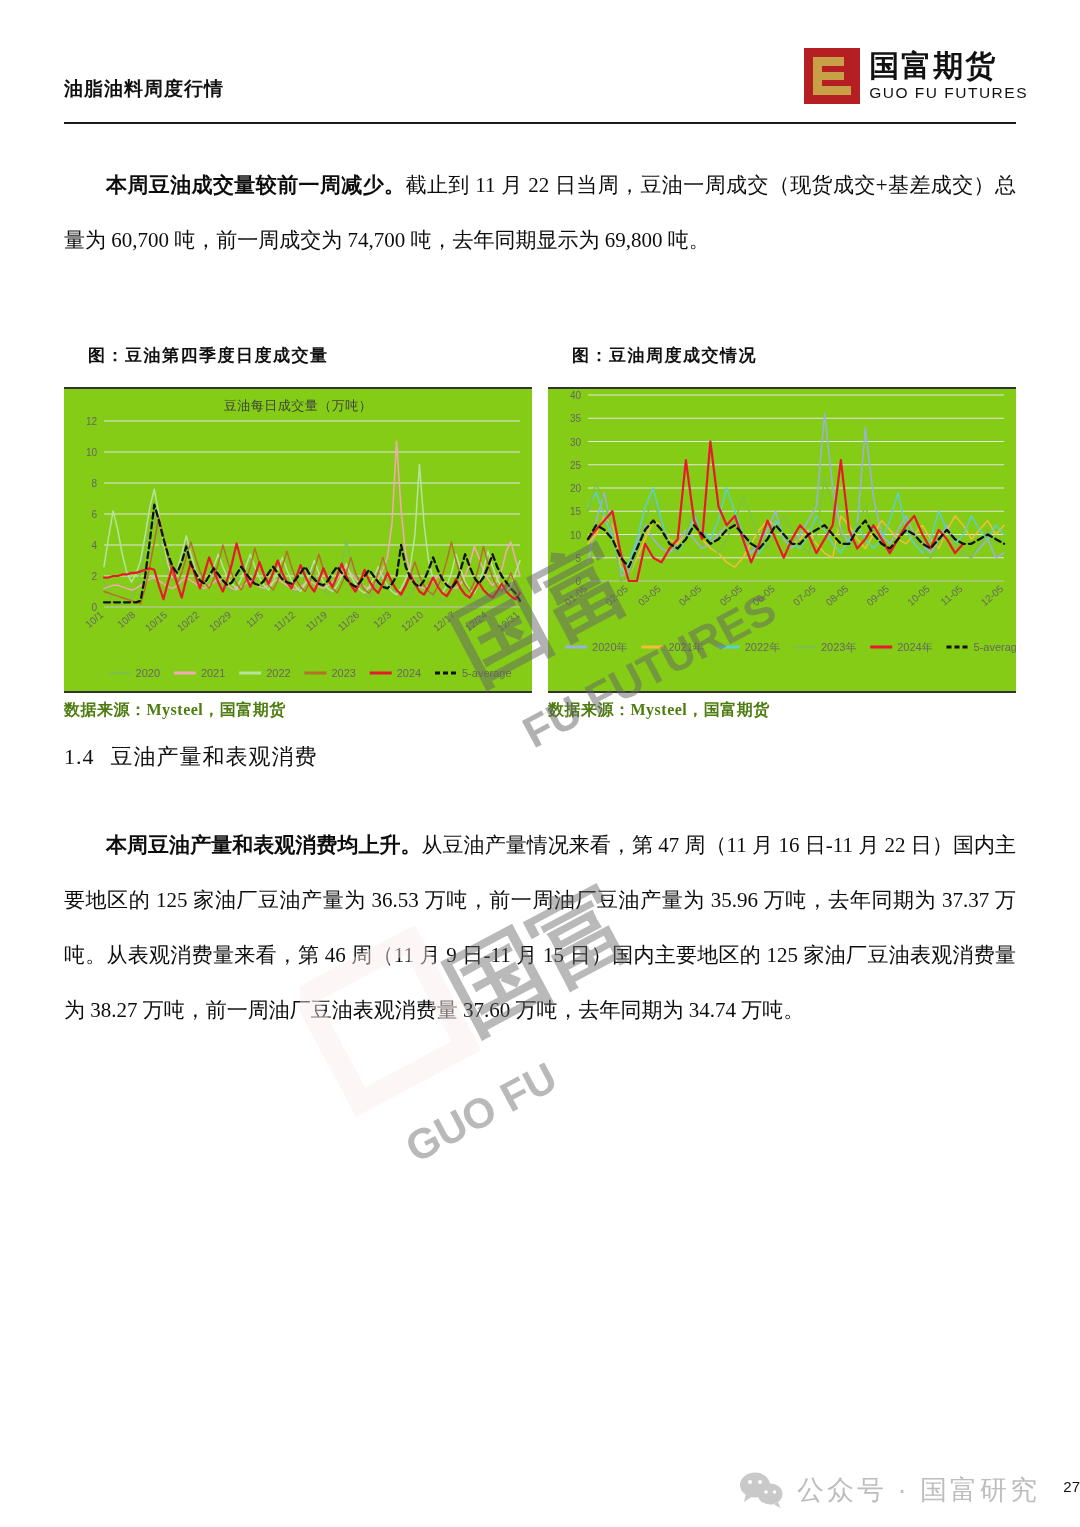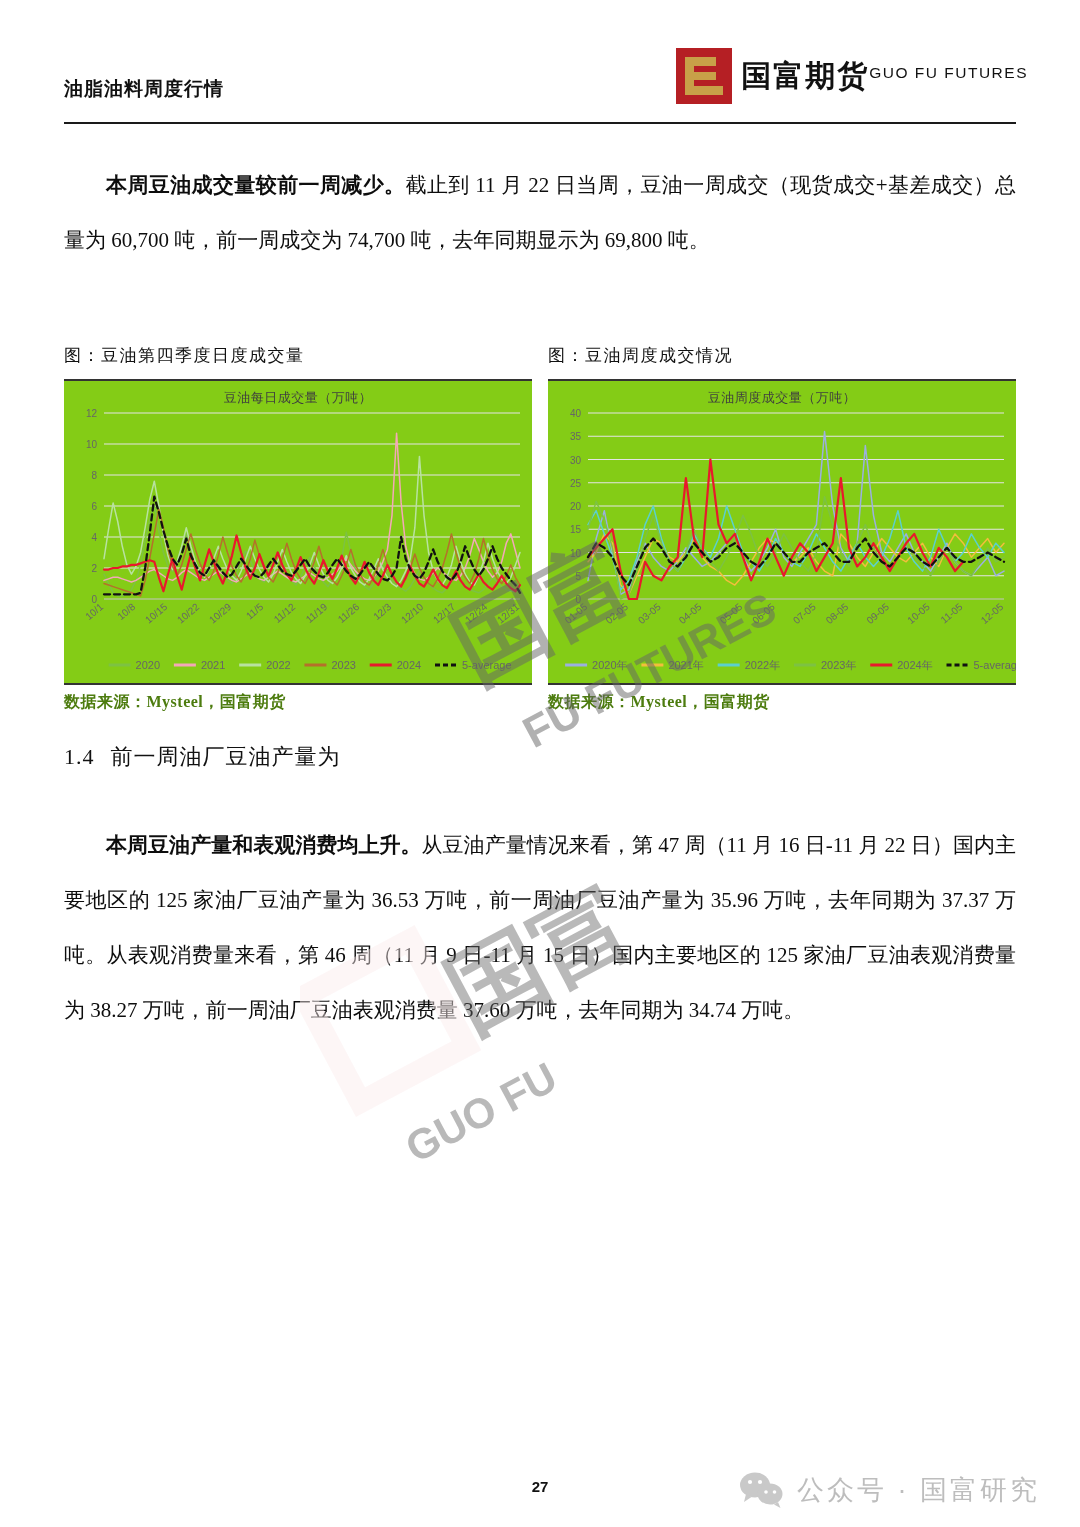--- a/index.html
+++ b/index.html
@@ -19,21 +19,21 @@
     font-weight:700;font-size:19px;color:#111;letter-spacing:1px;
   }
   .logo{position:absolute;right:52px;top:48px;display:flex;align-items:center;gap:9px;}
   .logo-mark{width:56px;height:56px;background:#B51F24;position:relative;flex:none;}
   .logo-mark .inner{position:absolute;left:9px;top:9px;width:38px;height:38px;}
   .logo-mark .bar-top{position:absolute;left:0;top:0;width:38px;height:9px;background:#C8A048;}
   .logo-mark .bar-left{position:absolute;left:0;top:0;width:9px;height:38px;background:#C8A048;}
   .logo-mark .bar-mid{position:absolute;left:9px;top:15px;width:22px;height:8px;background:#C8A048;}
   .logo-mark .bar-bot{position:absolute;left:9px;top:29px;width:29px;height:9px;background:#C8A048;}
   .logo-mark .notch{position:absolute;left:31px;top:0px;width:7px;height:23px;background:#B51F24;}
-  .logo-txt{display:flex;flex-direction:row;line-height:1;}
+  .logo-txt{display:flex;flex-direction:column;line-height:1;}
   .logo-cn{font-family:"Liberation Serif","DejaVu Serif",serif;font-weight:700;font-size:30px;color:#111;letter-spacing:2px;}
   .logo-en{font-family:"Liberation Sans","DejaVu Sans",sans-serif;font-weight:400;font-size:15.5px;color:#111;letter-spacing:1.5px;margin-top:4px;}
   .hdr-rule{position:absolute;left:64px;top:122px;width:952px;height:2px;background:#1a1a1a;}
 
   
   .para{
     position:absolute;left:64px;width:952px;
     font-family:"Liberation Serif","DejaVu Serif",serif;
     font-size:21px;color:#0d0d0d;line-height:55px;
     text-align:justify;text-justify:inter-character;
@@ -51,22 +51,23 @@
   }
   .sec-head .num{margin-right:16px;}
 
   
   .figs{position:absolute;left:64px;top:344px;width:952px;height:384px;}
   .fig{position:absolute;top:0;width:468px;height:384px;}
   .fig-left{left:0;}
   .fig-right{left:484px;}
   .fig-cap{
     font-family:"Liberation Serif","DejaVu Serif",serif;
-    font-weight:400;font-size:17px;color:#111;letter-spacing:1.5px;
-    padding-bottom:12px;
+    font-weight:700;font-size:17px;color:#111;letter-spacing:1.5px;
+    padding-bottom:20px;
+    margin-left:24px;
   }
   .fig-rule{height:2px;background:#333;width:100%;}
   .chartbox{position:relative;width:100%;height:302px;background:#84cc16;}
   .chart-title{
     text-align:center;font-family:"Liberation Sans","DejaVu Sans",sans-serif;
     font-size:13px;color:#3f3f3f;padding-top:8px;letter-spacing:.5px;
   }
   .plotwrap{position:relative;width:100%;height:270px;}
   .src-rule{height:1.6px;background:#333;width:100%;margin-top:0px;}
   .src{
@@ -77,23 +78,23 @@
   
   svg text{font-family:"Liberation Sans","DejaVu Sans",sans-serif;fill:#666;}
 
   
   .wm{position:absolute;pointer-events:none;user-select:none;opacity:1;}
   .wm-1{left:430px;top:480px;}
   .wm-2{left:300px;top:860px;}
 
   
   .pageno{
-    position:absolute;left:0;top:1478px;width:1080px;text-align:center;
+    position:absolute;left:0;top:1478px;width:1080px;text-align:right;
     font-family:"Liberation Sans","DejaVu Sans",sans-serif;
-    font-weight:700;font-size:15px;color:#111;
+    font-weight:400;font-size:15px;color:#111;
   }
   .wechat{
     position:absolute;right:40px;top:1470px;display:flex;align-items:flex-end;gap:12px;
   }
   .wechat-label{
     font-family:"Liberation Sans","DejaVu Sans",sans-serif;
     font-size:27px;color:#bdbdbd;letter-spacing:3px;
   }
 </style>
 </head>
@@ -212,21 +213,20 @@
         </div>
       </div>
       <div class="src-rule"></div>
       <div class="src">数据来源：Mysteel，国富期货</div>
     </div>
 
     <div class="fig fig-right">
       <div class="fig-cap">图：豆油周度成交情况</div>
       <div class="fig-rule"></div>
       <div class="chartbox">
-        <div class="chart-title">豆油周度成交量（万吨）</div>
         <div class="plotwrap">
           <svg id="svg-right" width="468" height="270" viewBox="0 0 468 270">
               <line x1="40" y1="192" x2="456" y2="192" stroke="#c4c4c4" stroke-width="1"></line>
               <text x="33" y="196" text-anchor="end" font-size="10" fill="#767676">0</text>
               <line x1="40" y1="168.75" x2="456" y2="168.75" stroke="#e4e4e4" stroke-width="1"></line>
               <text x="33" y="172.75" text-anchor="end" font-size="10" fill="#767676">5</text>
               <line x1="40" y1="145.5" x2="456" y2="145.5" stroke="#e4e4e4" stroke-width="1"></line>
               <text x="33" y="149.5" text-anchor="end" font-size="10" fill="#767676">10</text>
               <line x1="40" y1="122.25" x2="456" y2="122.25" stroke="#e4e4e4" stroke-width="1"></line>
               <text x="33" y="126.25" text-anchor="end" font-size="10" fill="#767676">15</text>
@@ -296,21 +296,21 @@
               <text x="425.51" y="261.96" font-size="11" fill="#5e5e5e">5-average</text>
             </svg>
         </div>
       </div>
       <div class="src-rule"></div>
       <div class="src">数据来源：Mysteel，国富期货</div>
     </div>
   </div>
 
   <div class="sec-head">
-    <span class="num">1.4</span><span>前一周油厂豆油产量为</span>
+    <span class="num">1.4</span><span>豆油产量和表观消费</span>
   </div>
 
   <div class="para p2">
     <b>本周豆油产量和表观消费均上升。</b><span>从豆油产量情况来看，第 47 周（11 月 16 日-11 月 22 日）国内主要地区的 125 家油厂豆油产量为 36.53 万吨，前一周油厂豆油产量为 35.96 万吨，去年同期为 37.37 万吨。从表观消费量来看，第 46 周（11 月 9 日-11 月 15 日）国内主要地区的 125 家油厂豆油表观消费量为 38.27 万吨，前一周油厂豆油表观消费量 37.60 万吨，去年同期为 34.74 万吨。</span>
   </div>
 
   <div class="wm wm-1">
     <svg width="420" height="300" viewBox="0 0 420 300">
       <g transform="rotate(-28 210 150)" opacity="0.5">
         <text x="40" y="120" font-family="'Liberation Serif',serif" font-size="92" font-weight="700" fill="#f0f0f0">国富</text>

